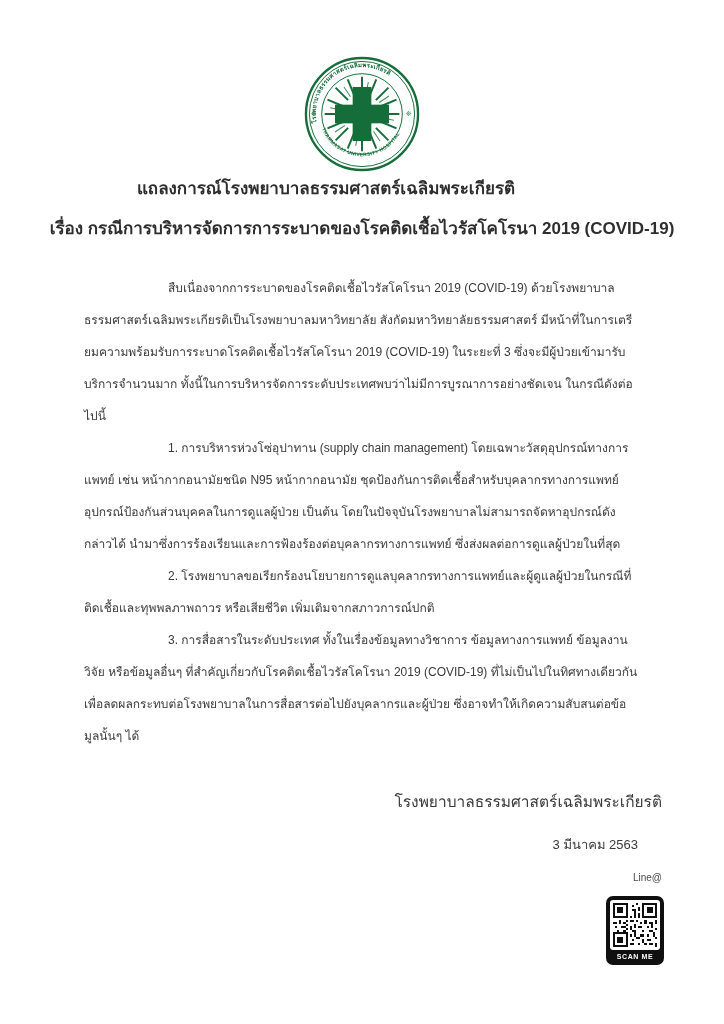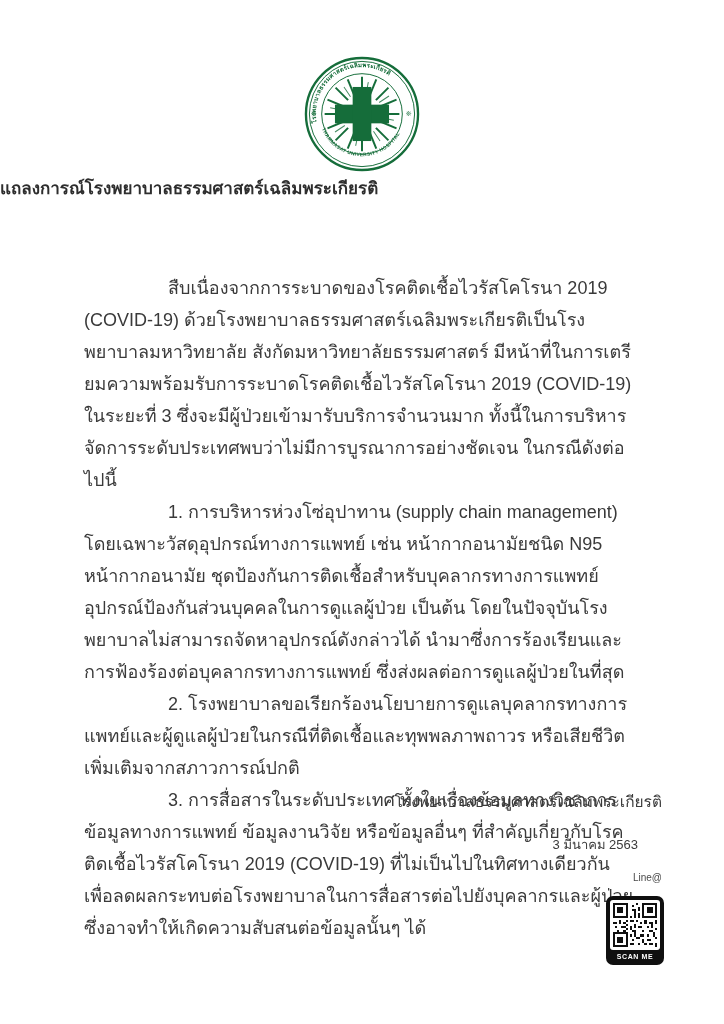--- a/index.html
+++ b/index.html
@@ -2,30 +2,30 @@
 <html><head>
 <meta charset="utf-8">
 <style>
   html,body{margin:0;padding:0;background:#ffffff;}
   .page{
     position:relative;width:724px;height:1024px;background:#ffffff;overflow:hidden;
     font-family:"Liberation Sans","DejaVu Sans",sans-serif;color:#3a3a3a;
   }
   .logo{position:absolute;top:55px;left:50%;transform:translateX(-50%);width:118px;height:118px;}
   .doc-title{
-    position:absolute;top:174px;left:0;width:652px;text-align:left;
+    position:absolute;top:174px;left:0;width:652px;text-align:center;
     font-size:17px;font-weight:bold;color:#2e2e2e;margin:0;
   }
   .doc-subject{
     position:absolute;top:214px;left:0;width:724px;text-align:center;
     font-size:17px;font-weight:bold;color:#2e2e2e;margin:0;
   }
   .body-text{
     position:absolute;top:272px;left:84px;width:556px;
-    font-size:18px;line-height:32px;color:#3a3a3a;text-align:left;
+    font-size:12px;line-height:32px;color:#3a3a3a;text-align:left;
   }
   .body-text p{margin:0;text-indent:84px;}
   .signature{
     position:absolute;top:789px;right:62px;font-size:15.5px;color:#3a3a3a;
   }
   .sig-date{
     position:absolute;top:834px;right:86px;font-size:13px;color:#3a3a3a;
   }
   .line-label{
     position:absolute;top:872px;right:62px;font-size:10px;color:#4a4a4a;
@@ -95,20 +95,21 @@
       <text font-size="5" fill="#156d3a" font-weight="bold" letter-spacing="0.35">
         <textPath href="#arcBottom" startOffset="1">THAMMASAT UNIVERSITY HOSPITAL</textPath>
       </text>
 
       <text x="8" y="62.5" font-size="7" fill="#156d3a">❊</text>
       <text x="104.5" y="62.5" font-size="7" fill="#156d3a">❊</text>
     </svg>
   </div>
 
   <h1 class="doc-title">แถลงการณ์โรงพยาบาลธรรมศาสตร์เฉลิมพระเกียรติ</h1>
+  <h2 class="doc-subject">เรื่อง กรณีการบริหารจัดการการระบาดของโรคติดเชื้อไวรัสโคโรนา 2019 (COVID-19)</h2>
 
   <div class="body-text">
     <p>สืบเนื่องจากการระบาดของโรคติดเชื้อไวรัสโคโรนา 2019 (COVID-19) ด้วยโรงพยาบาลธรรมศาสตร์เฉลิมพระเกียรติเป็นโรงพยาบาลมหาวิทยาลัย สังกัดมหาวิทยาลัยธรรมศาสตร์ มีหน้าที่ในการเตรียมความพร้อมรับการระบาดโรคติดเชื้อไวรัสโคโรนา 2019 (COVID-19) ในระยะที่ 3 ซึ่งจะมีผู้ป่วยเข้ามารับบริการจำนวนมาก ทั้งนี้ในการบริหารจัดการระดับประเทศพบว่าไม่มีการบูรณาการอย่างชัดเจน ในกรณีดังต่อไปนี้</p>
     <p>1. การบริหารห่วงโซ่อุปาทาน (supply chain management) โดยเฉพาะวัสดุอุปกรณ์ทางการแพทย์ เช่น หน้ากากอนามัยชนิด N95 หน้ากากอนามัย ชุดป้องกันการติดเชื้อสำหรับบุคลากรทางการแพทย์ อุปกรณ์ป้องกันส่วนบุคคลในการดูแลผู้ป่วย เป็นต้น โดยในปัจจุบันโรงพยาบาลไม่สามารถจัดหาอุปกรณ์ดังกล่าวได้ นำมาซึ่งการร้องเรียนและการฟ้องร้องต่อบุคลากรทางการแพทย์ ซึ่งส่งผลต่อการดูแลผู้ป่วยในที่สุด</p>
     <p>2. โรงพยาบาลขอเรียกร้องนโยบายการดูแลบุคลากรทางการแพทย์และผู้ดูแลผู้ป่วยในกรณีที่ติดเชื้อและทุพพลภาพถาวร หรือเสียชีวิต เพิ่มเติมจากสภาวการณ์ปกติ</p>
     <p>3. การสื่อสารในระดับประเทศ ทั้งในเรื่องข้อมูลทางวิชาการ ข้อมูลทางการแพทย์ ข้อมูลงานวิจัย หรือข้อมูลอื่นๆ ที่สำคัญเกี่ยวกับโรคติดเชื้อไวรัสโคโรนา 2019 (COVID-19) ที่ไม่เป็นไปในทิศทางเดียวกัน เพื่อลดผลกระทบต่อโรงพยาบาลในการสื่อสารต่อไปยังบุคลากรและผู้ป่วย ซึ่งอาจทำให้เกิดความสับสนต่อข้อมูลนั้นๆ ได้</p>
   </div>
 
   <div class="signature">โรงพยาบาลธรรมศาสตร์เฉลิมพระเกียรติ</div>
   <div class="sig-date">3 มีนาคม 2563</div>

